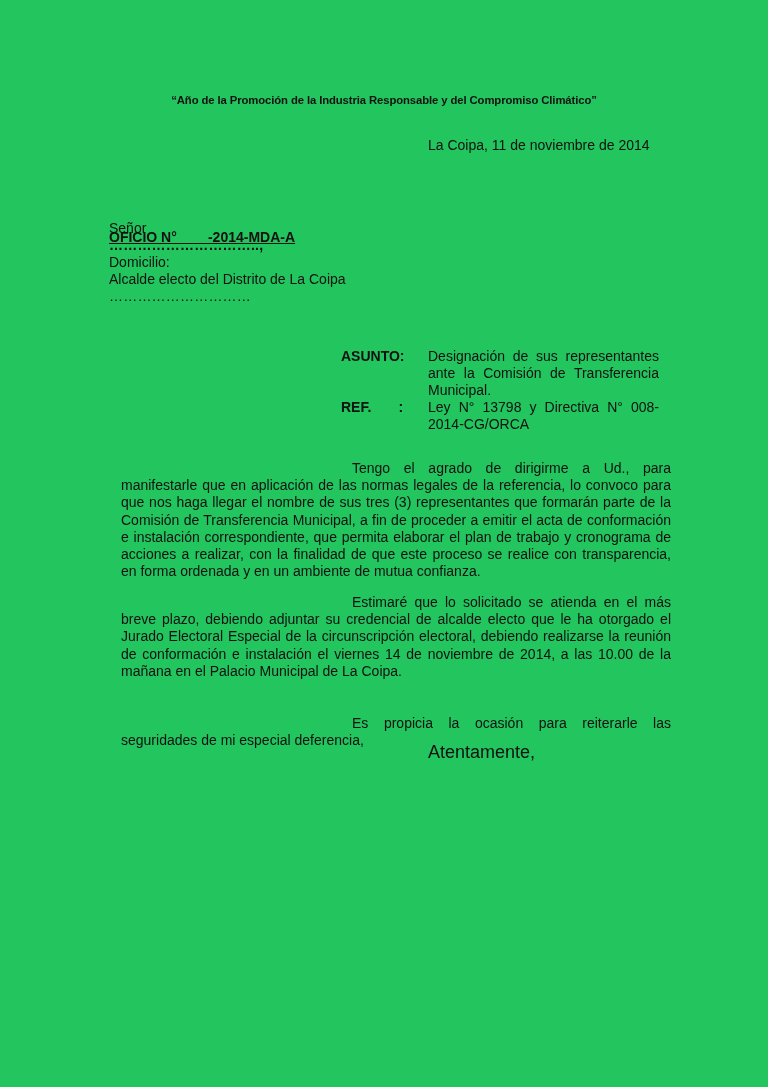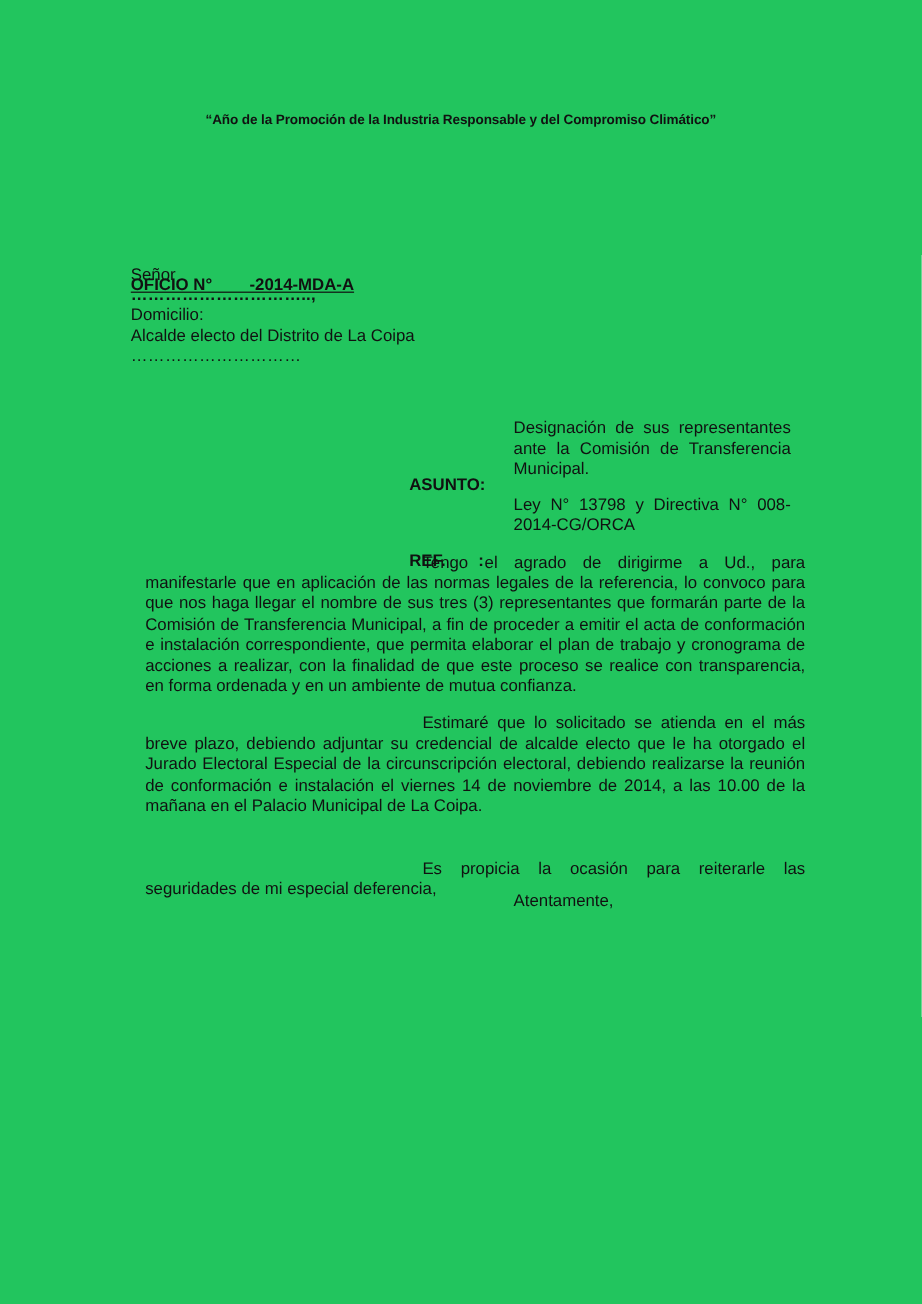--- a/index.html
+++ b/index.html
@@ -10,36 +10,37 @@
     .motto { left: 109px; width: 550px; top: 94px; text-align: center; font-weight: bold;
              font-size: 11.3px; letter-spacing: -0.1px; }
     .date { left: 428px; top: 137px; font-size: 14px; }
     .oficio { left: 109px; top: 187px; font-size: 14px; font-weight: bold; text-decoration: underline; white-space: pre; margin-top: 42px; }
     .addr { left: 109px; top: 220px; font-size: 14px; line-height: 17px; }
     .addr div { white-space: nowrap; }
     .addr .dots-bold { font-weight: bold; letter-spacing: 0.2px; }
     .addr .dots { letter-spacing: 0.2px; }
     .subj { left: 341px; top: 348px; font-size: 14px; line-height: 17px; }
     .subj .row { display: flex; }
-    .subj .lbl { width: 87px; font-weight: bold; white-space: pre; margin-top: 47px; }
+    .subj .lbl { width: 87px; font-weight: bold; white-space: pre; }
     .subj .val { width: 231px; text-align: justify; }
     .para { left: 109px; width: 550px; font-size: 14px; line-height: 17.2px; text-align: justify; margin-left: 12px; }
     .para .indent { display: inline-block; width: 231px; }
     .p1 { top: 460px; }
     .p2 { top: 594px; }
     .p3 { top: 715px; }
-    .closing { left: 428px; top: 742px; font-size: 14px; }
+    .closing { left: 428px; top: 742px; font-size: 18px; }
   </style>
 </head>
 <body>
 
 <div class="page">
 
   <div class="abs motto">“Año de la Promoción de la Industria Responsable y del Compromiso Climático”</div>
 
+  <div class="abs date">La Coipa, 11 de noviembre de 2014</div>
 
   <div class="abs oficio">OFICIO N°        -2014-MDA-A</div>
 
   <div class="abs addr">
     <div>Señor</div>
     <div class="dots-bold">…………………………..,</div>
     <div>Domicilio:</div>
     <div>Alcalde electo del Distrito de La Coipa</div>
     <div class="dots">…………………………</div>
   </div>

